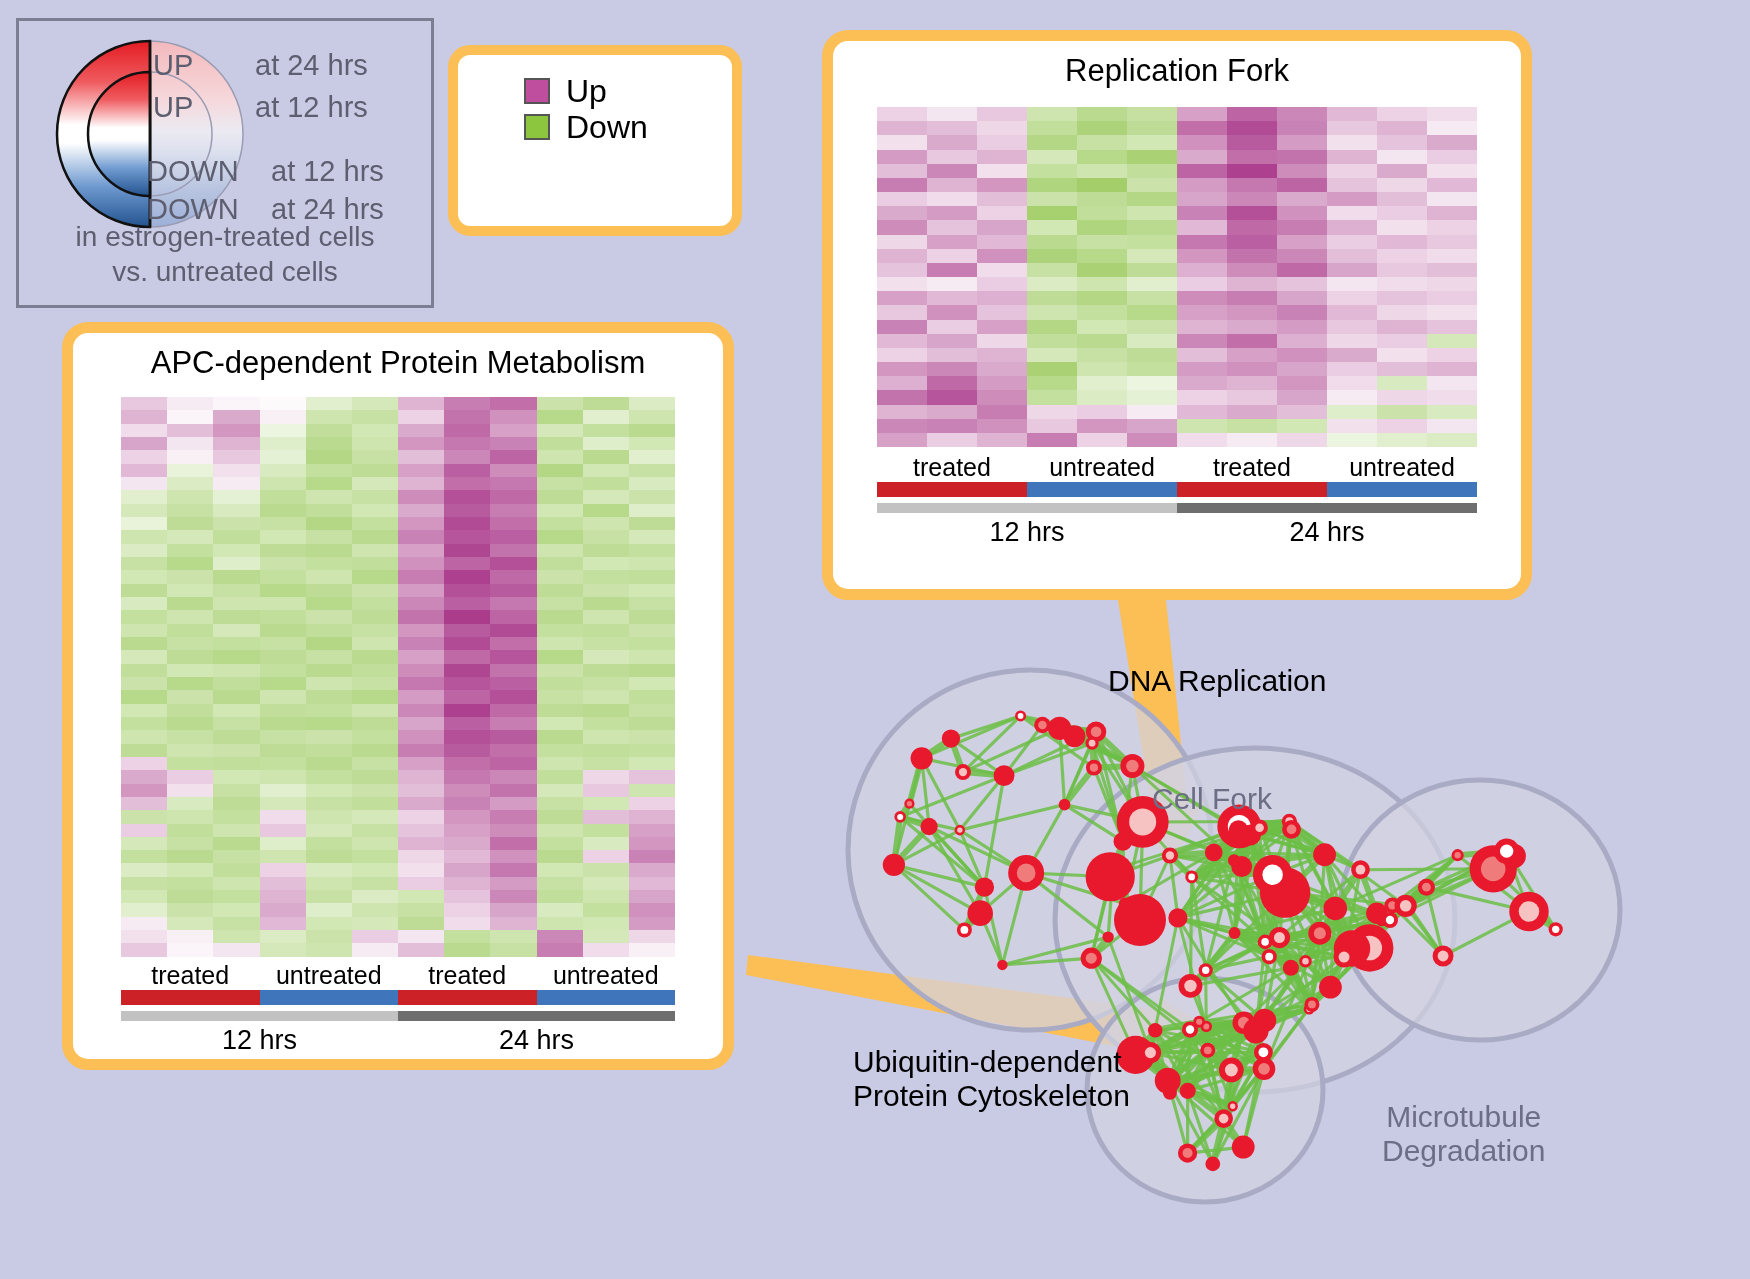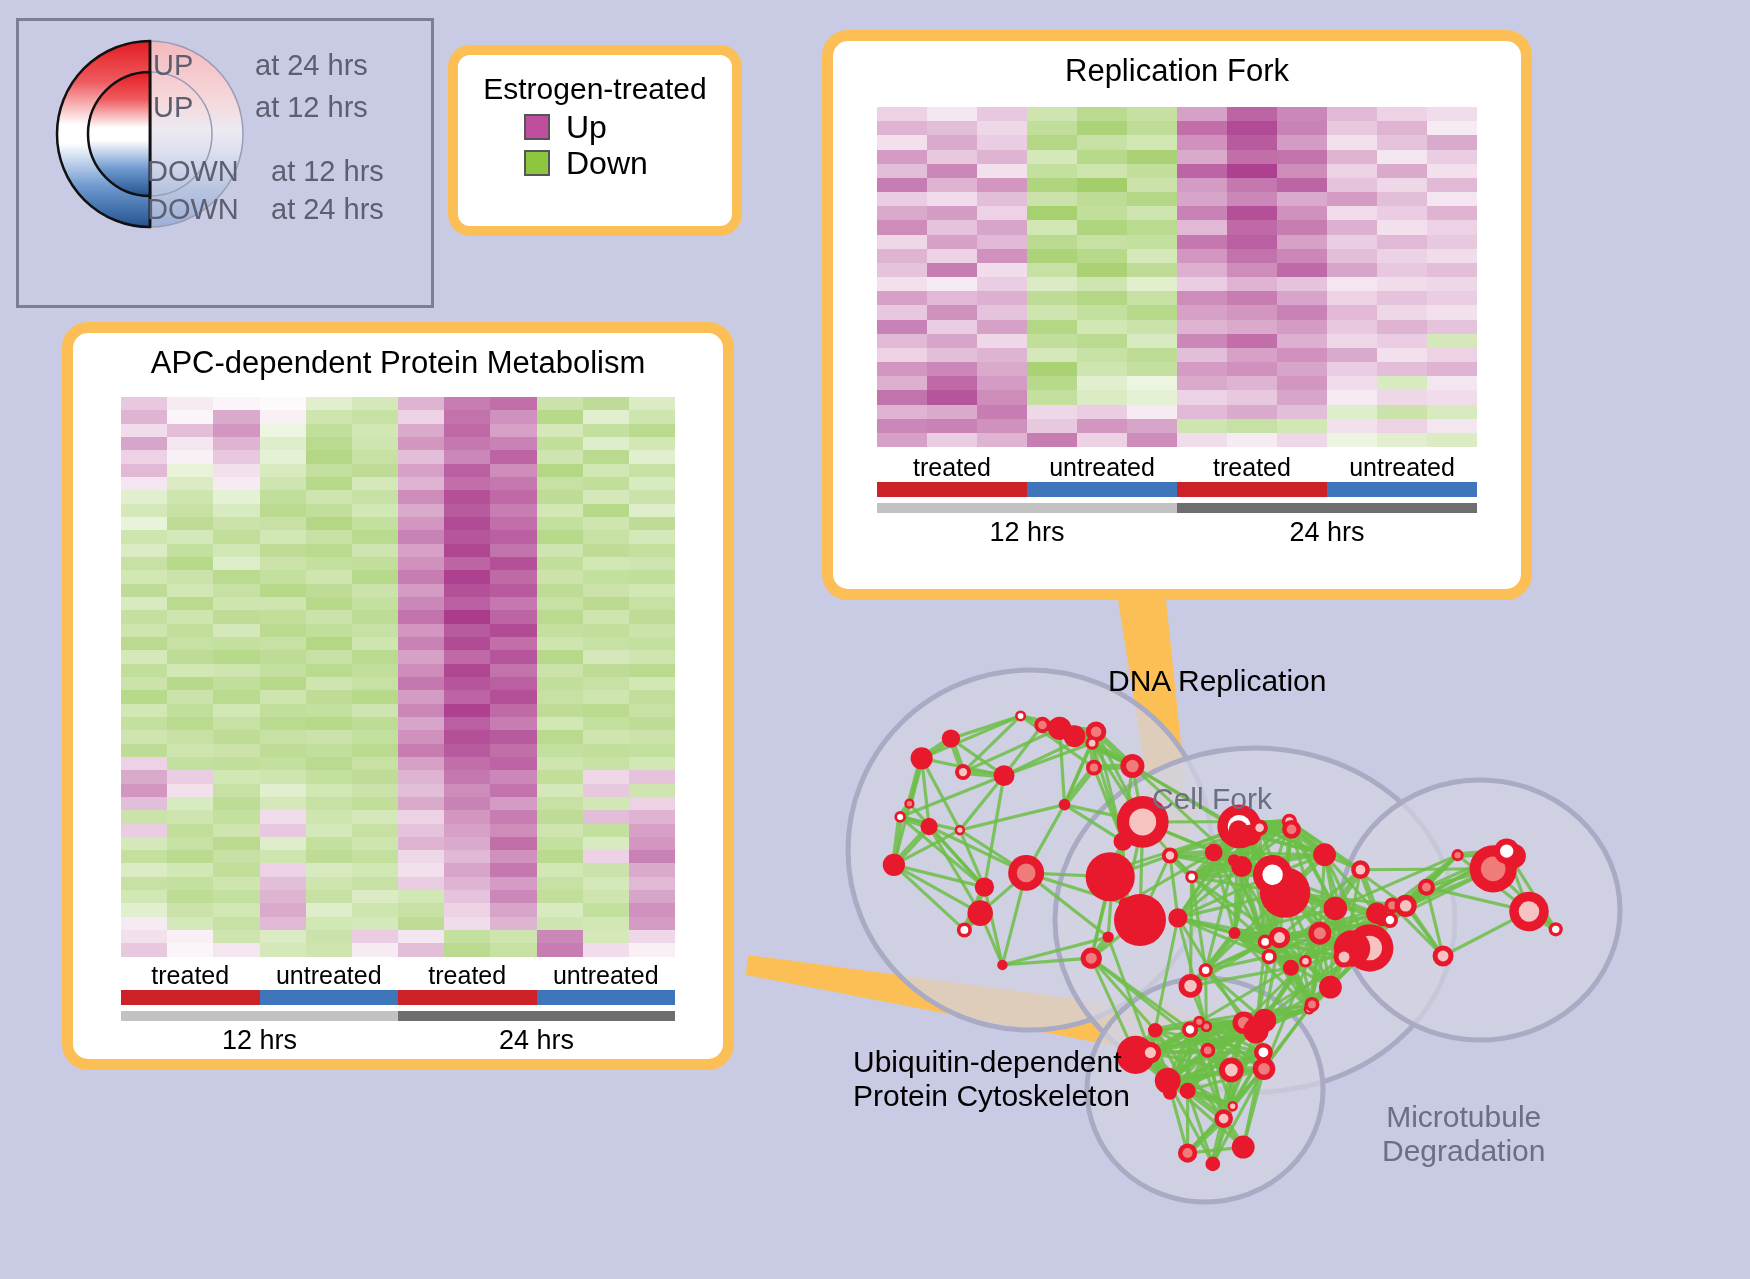--- a/index.html
+++ b/index.html
@@ -110,25 +110,28 @@
 
   <div class="legend-key" style="left:134px;top:70px;">UP</div>
   <div class="legend-row" style="left:236px;top:70px;">at 12 hrs</div>
 
   <div class="legend-key" style="left:128px;top:134px;">DOWN</div>
   <div class="legend-row" style="left:252px;top:134px;">at 12 hrs</div>
 
   <div class="legend-key" style="left:128px;top:172px;">DOWN</div>
   <div class="legend-row" style="left:252px;top:172px;">at 24 hrs</div>
 
+  <div id="legend-footer">
+    <div>in estrogen-treated cells</div>
+    <div>vs. untreated cells</div>
+  </div>
 </div>
 
 <div class="abs" id="updown-legend">
   <div class="ttl">
-    <div>Estrogen-treated</div>
   </div>
   <div class="swatch-row">
     <span class="swatch" id="sw-up" style="background: rgb(191, 78, 158);"></span>
     <span class="swatch-label">Up</span>
   </div>
   <div class="swatch-row">
     <span class="swatch" id="sw-down" style="background: rgb(140, 198, 62);"></span>
     <span class="swatch-label">Down</span>
   </div>
 </div>

